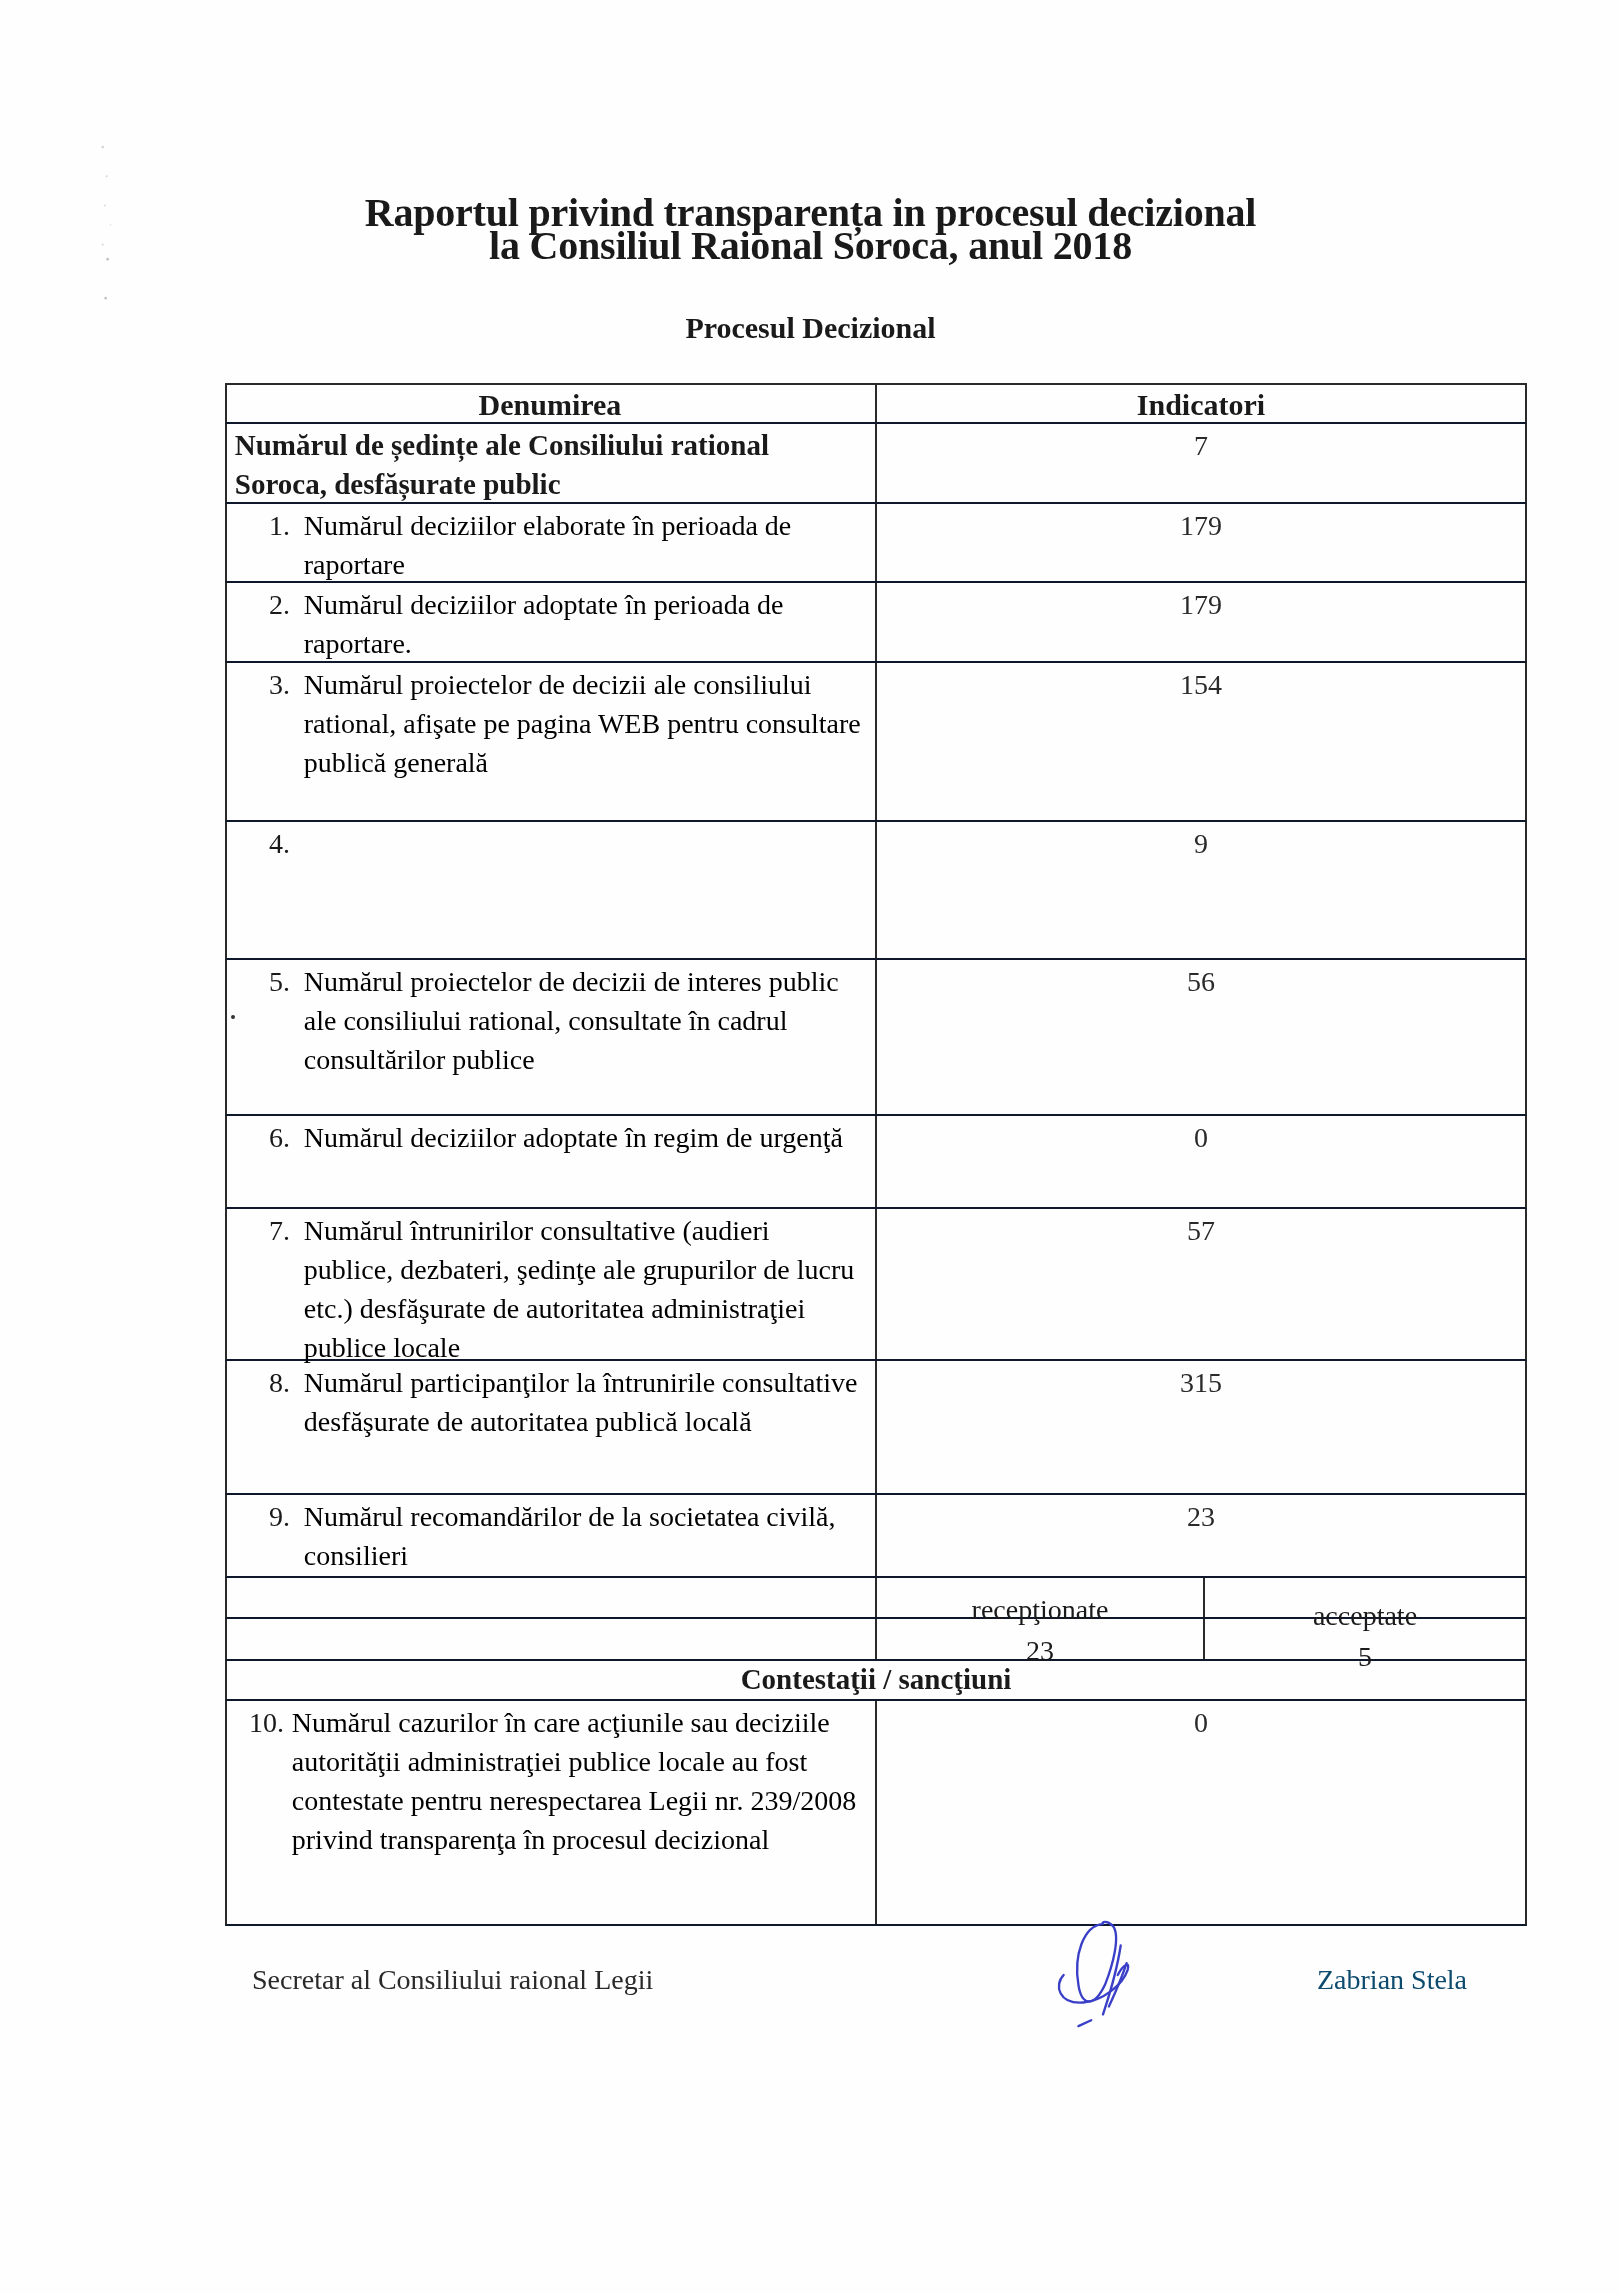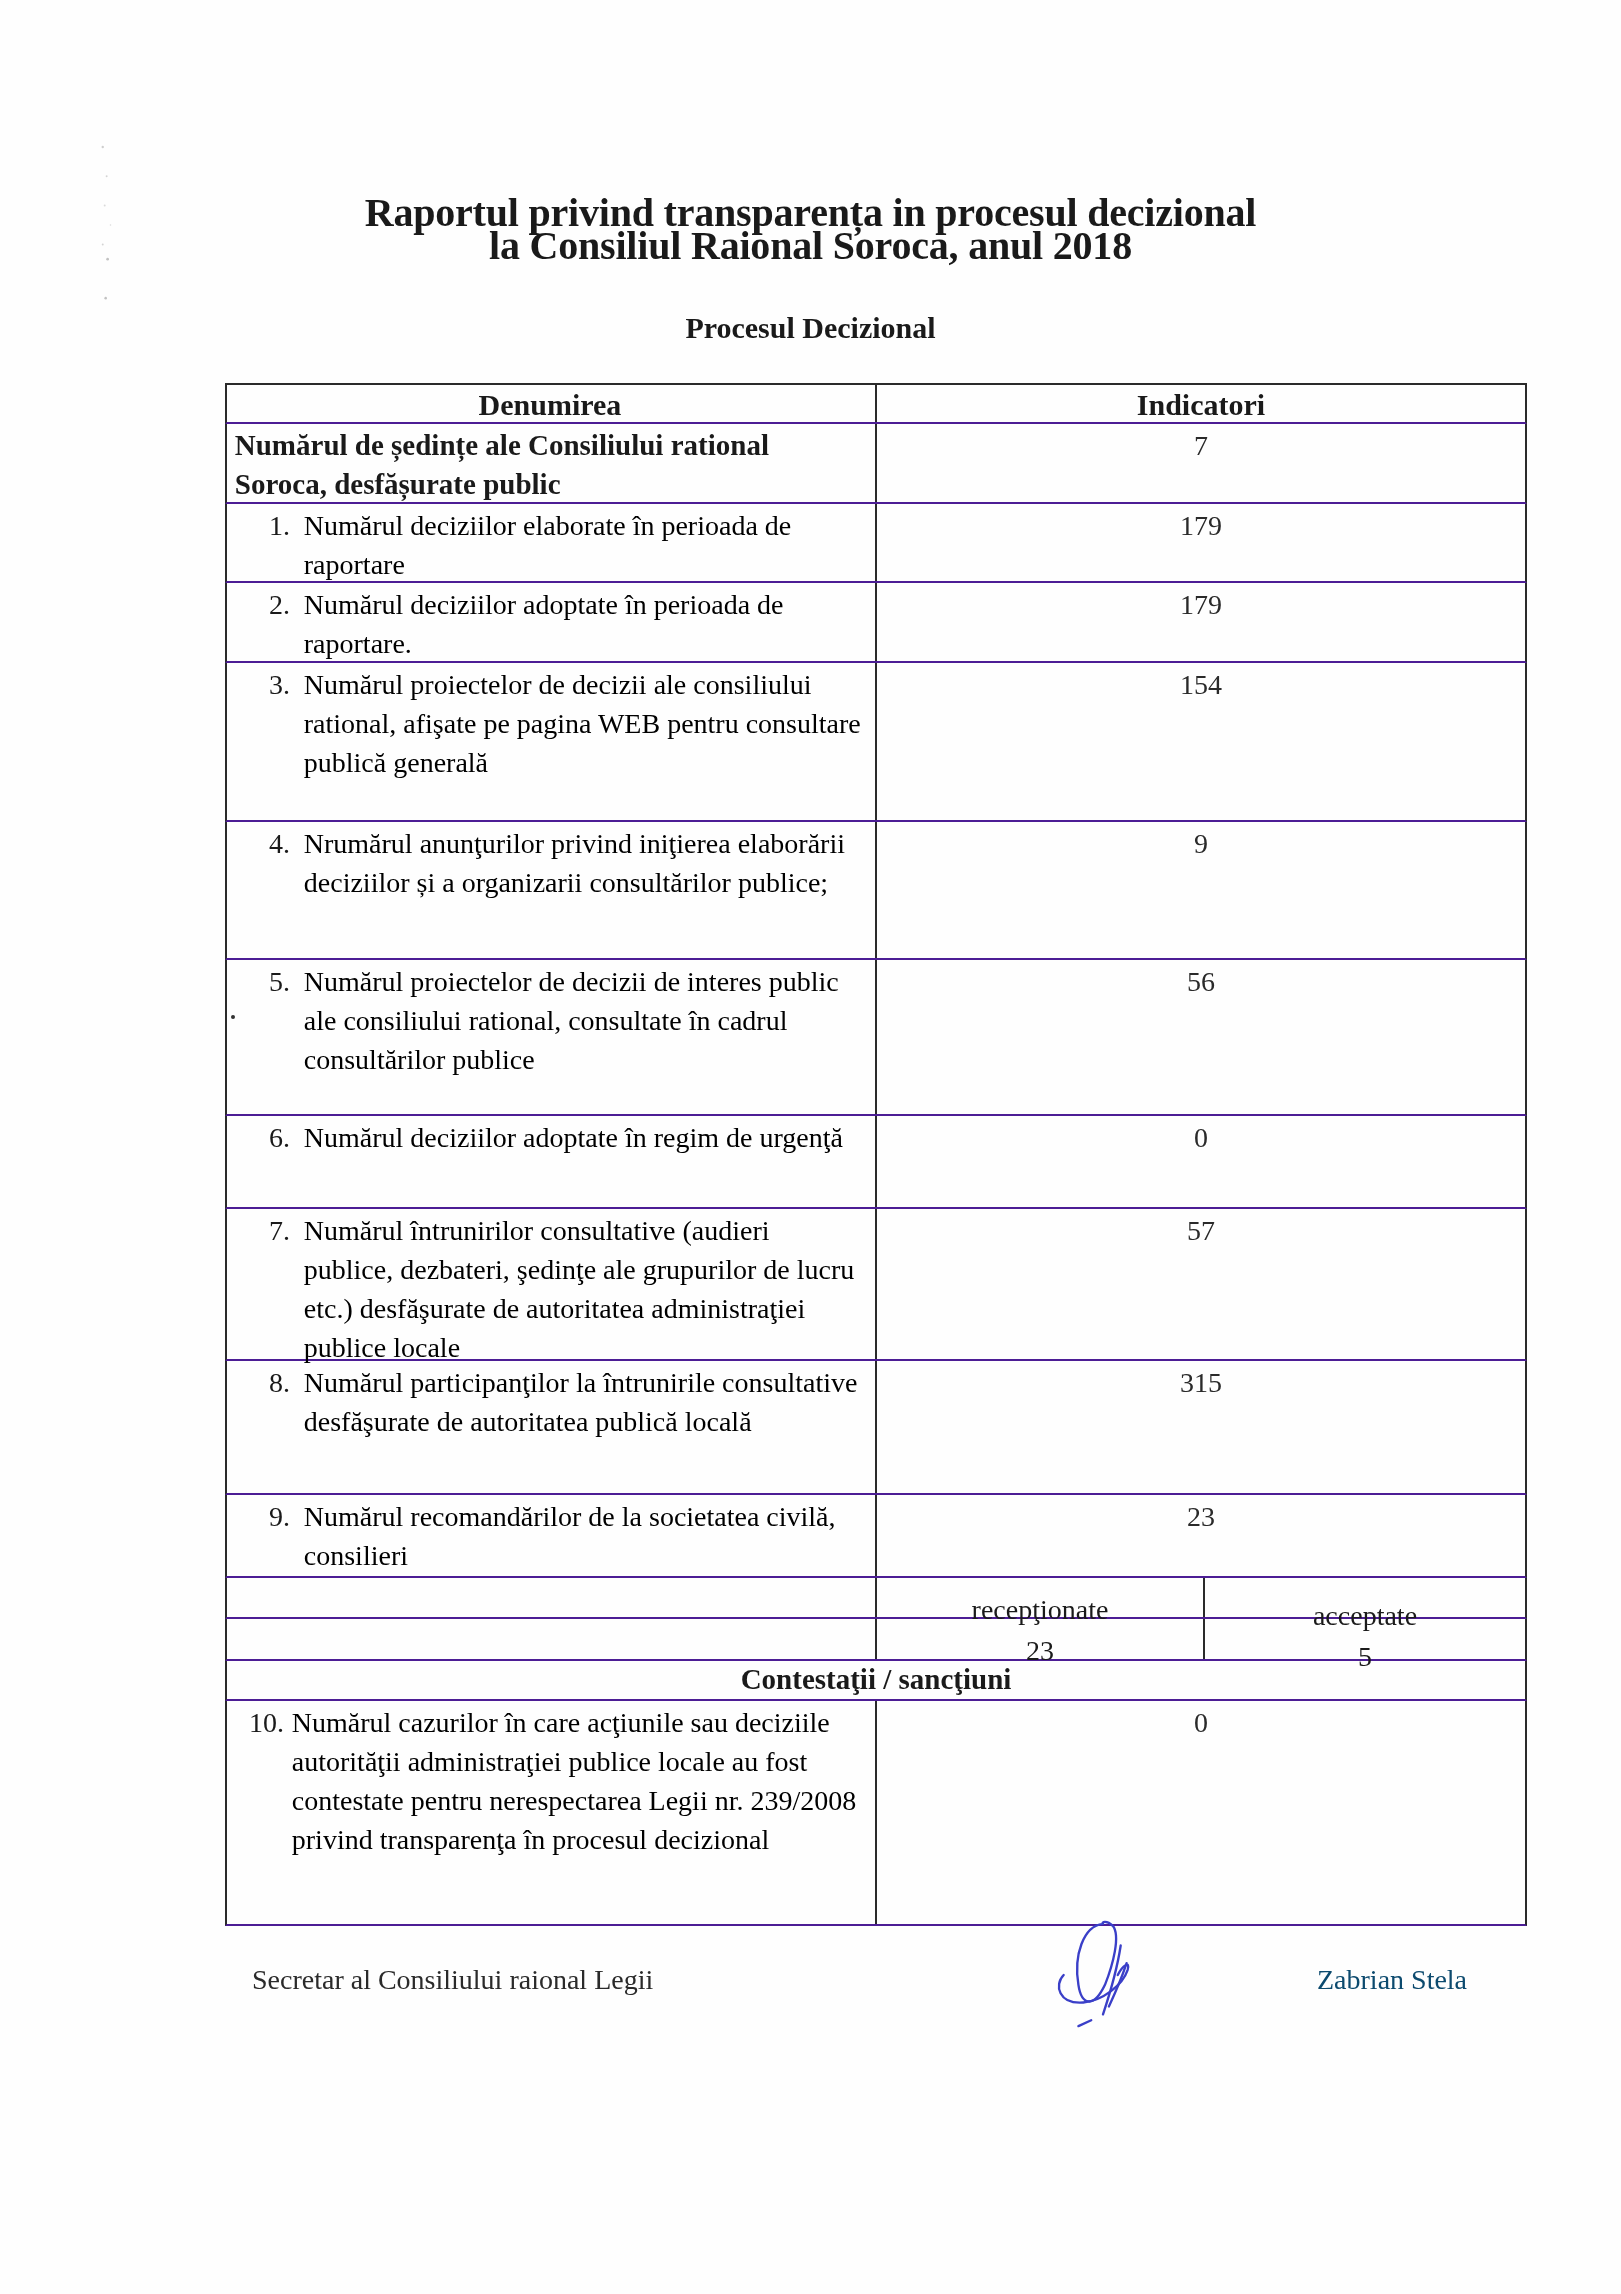--- a/index.html
+++ b/index.html
@@ -53,21 +53,21 @@
     position: absolute;
     left: 225px;
     top: 383px;
     width: 1302px;
   }
   .row {
     position: relative;
     display: flex;
     border-left: 2px solid #2a2a2a;
     border-right: 2px solid #2a2a2a;
-    border-bottom: 2px solid #4c1d95;
+    border-bottom: 2px solid #0f172a;
     box-sizing: border-box;
   }
   .row.first { border-top: 2px solid #2a2a2a; }
   .cell-l {
     width: 650px;
     box-sizing: border-box;
     border-right: 2px solid #2a2a2a;
     padding: 2px 9.8px 0 7.8px;
     font-size: 28px;
     line-height: 39px;
@@ -210,21 +210,20 @@
       <div class="cell-l item">
         <span class="num">3.</span>
         <span class="txt">Numărul proiectelor de decizii ale consiliului rational, afişate pe pagina WEB  pentru consultare publică generală</span>
       </div>
       <div class="cell-r val">154</div>
     </div>
 
     <div class="row" style="height:138px">
       <div class="cell-l item">
         <span class="num">4.</span>
-        <span class="txt">Nrumărul anunţurilor privind iniţierea elaborării deciziilor și a organizarii consultărilor publice;</span>
       </div>
       <div class="cell-r val">9</div>
     </div>
 
     <div class="row" style="height:156px">
       <div class="cell-l item">
         <span class="num">5.</span>
         <span class="txt">Numărul proiectelor de decizii de interes public ale consiliului rational, consultate în cadrul consultărilor publice</span>
       </div>
       <div class="cell-r val">56</div>

